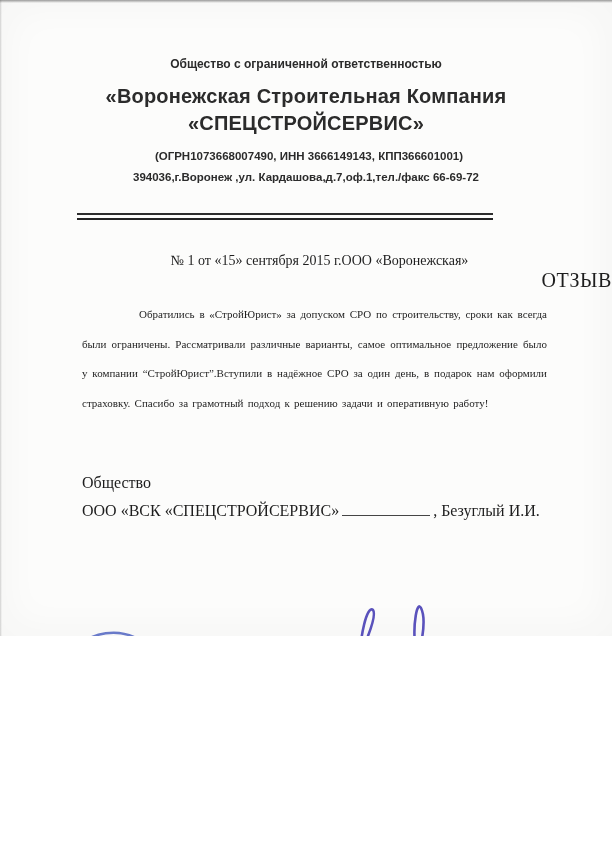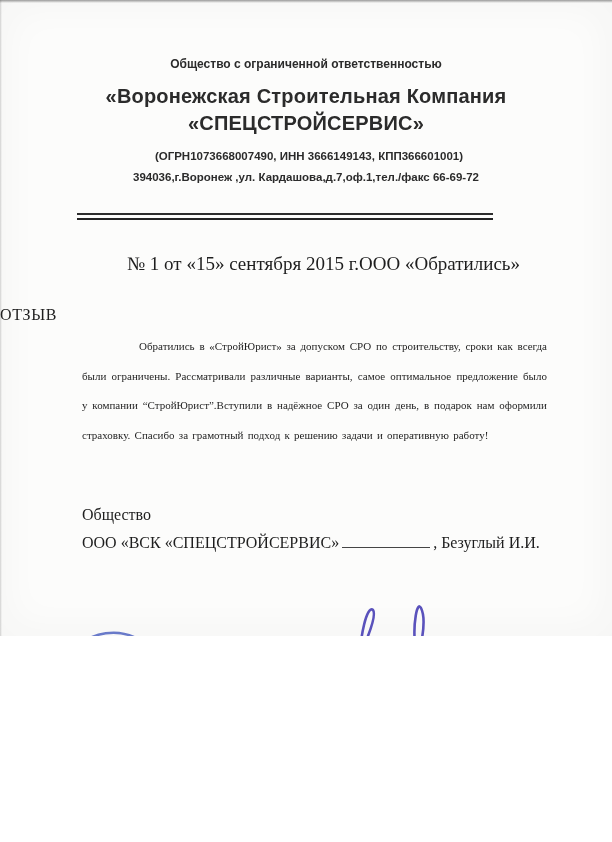--- a/index.html
+++ b/index.html
@@ -43,29 +43,28 @@
   .double-rule {
     margin: 30px 0 0 77px;
     width: 416px;
     height: 3px;
     border-top: 2px solid #2d2d2d;
     border-bottom: 2px solid #232323;
   }
 
   .ref-row {
     display: flex;
-    justify-content: flex-end;
-    margin: 33px 92px 0 82px;
-    font-size: 19px;
+    justify-content: center;
+    margin: 33px 55px 0 82px;
+    font-size: 14px;
   }
 
   .doc-title {
-    margin-top: 31px;
-    text-align: left;
-    font-size: 16px;
+    text-align: right;
+    font-size: 20px;
     letter-spacing: 0.6px;
   }
 
   .body-text {
     margin: 8px 65px 0 82px;
     font-size: 11px;
     line-height: 29.5px;
     text-align: justify;
     text-indent: 57px;
     word-spacing: 1.5px;
@@ -130,21 +129,21 @@
       <div>«СПЕЦСТРОЙСЕРВИС»</div>
     </div>
     <div class="lh-reg">(ОГРН1073668007490, ИНН 3666149143, КПП366601001)</div>
     <div class="lh-addr">394036,г.Воронеж ,ул. Кардашова,д.7,оф.1,тел./факс 66-69-72</div>
   </div>
 
   <div class="double-rule"></div>
 
   <div class="ref-row">
     <span>№ 1 от «15» сентября 2015 г.</span>
-    <span>ООО «Обратились»</span>
+    <span>ООО «Воронежская»</span>
   </div>
 
   <div class="doc-title">ОТЗЫВ</div>
 
   <p class="body-text">Обратились в «СтройЮрист» за допуском СРО по строительству, сроки как всегда были ограничены. Рассматривали различные варианты, самое оптимальное предложение было у компании “СтройЮрист”.Вступили в надёжное СРО за один день, в подарок нам оформили страховку. Спасибо за грамотный подход к решению задачи и оперативную работу!</p>
 
   <div class="sig-block">
     <div>Общество</div>
     <div class="sig-row">
       <span>ООО «ВСК «СПЕЦСТРОЙСЕРВИС»</span><span class="sig-line"></span><span>, Безуглый И.И.</span>

